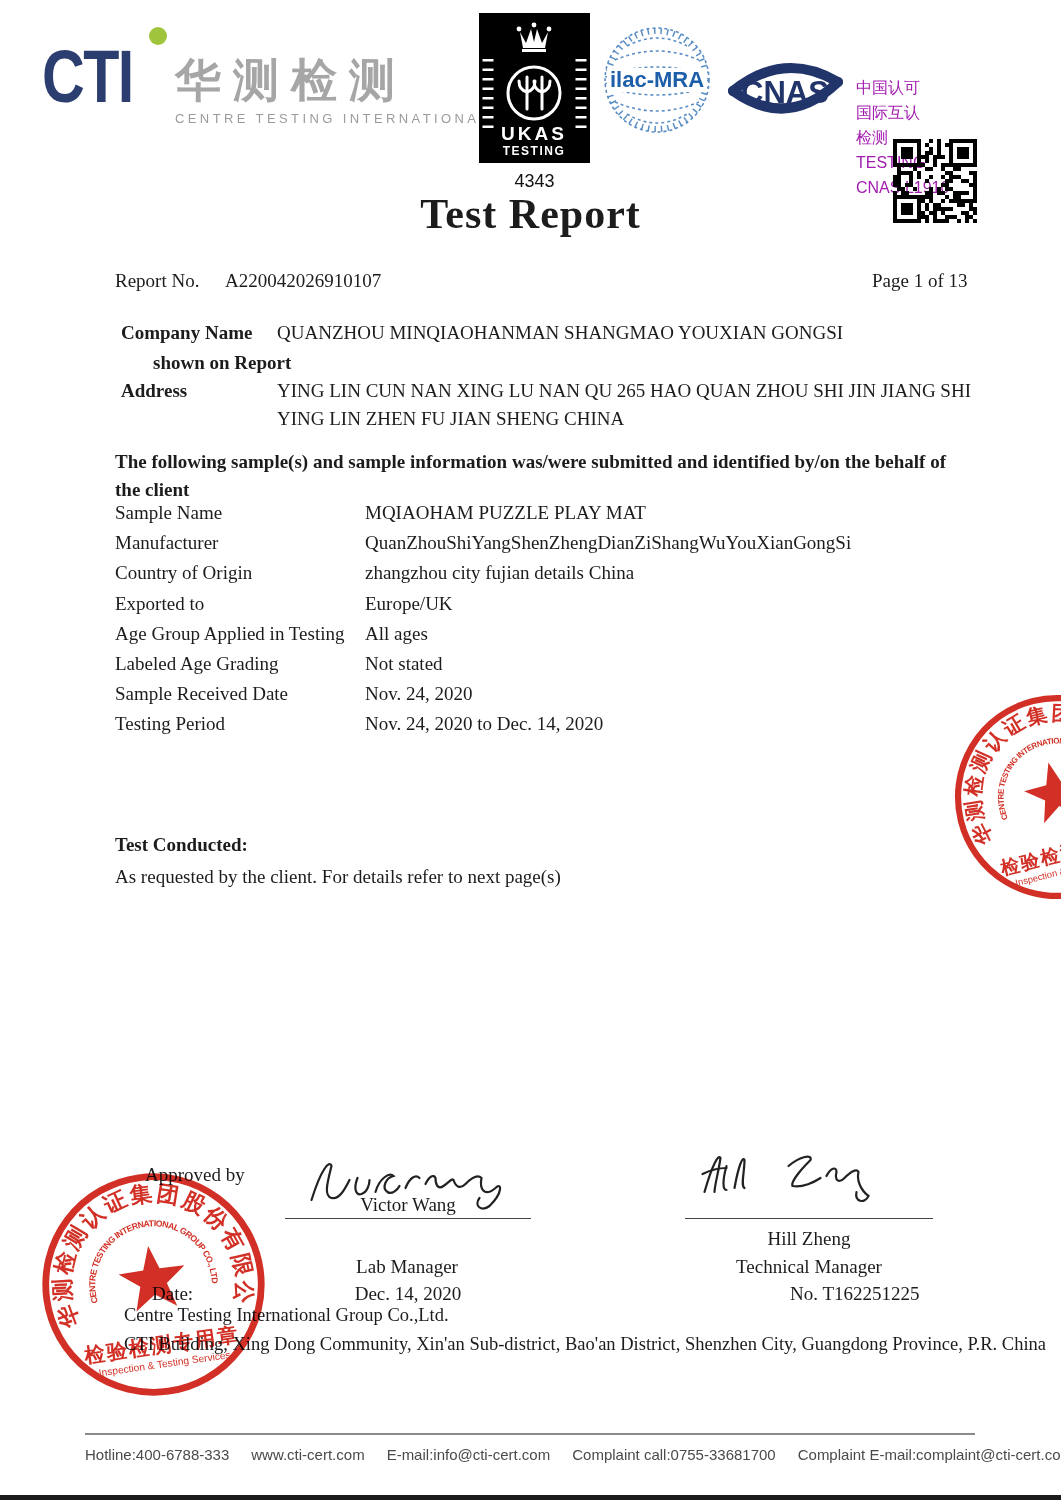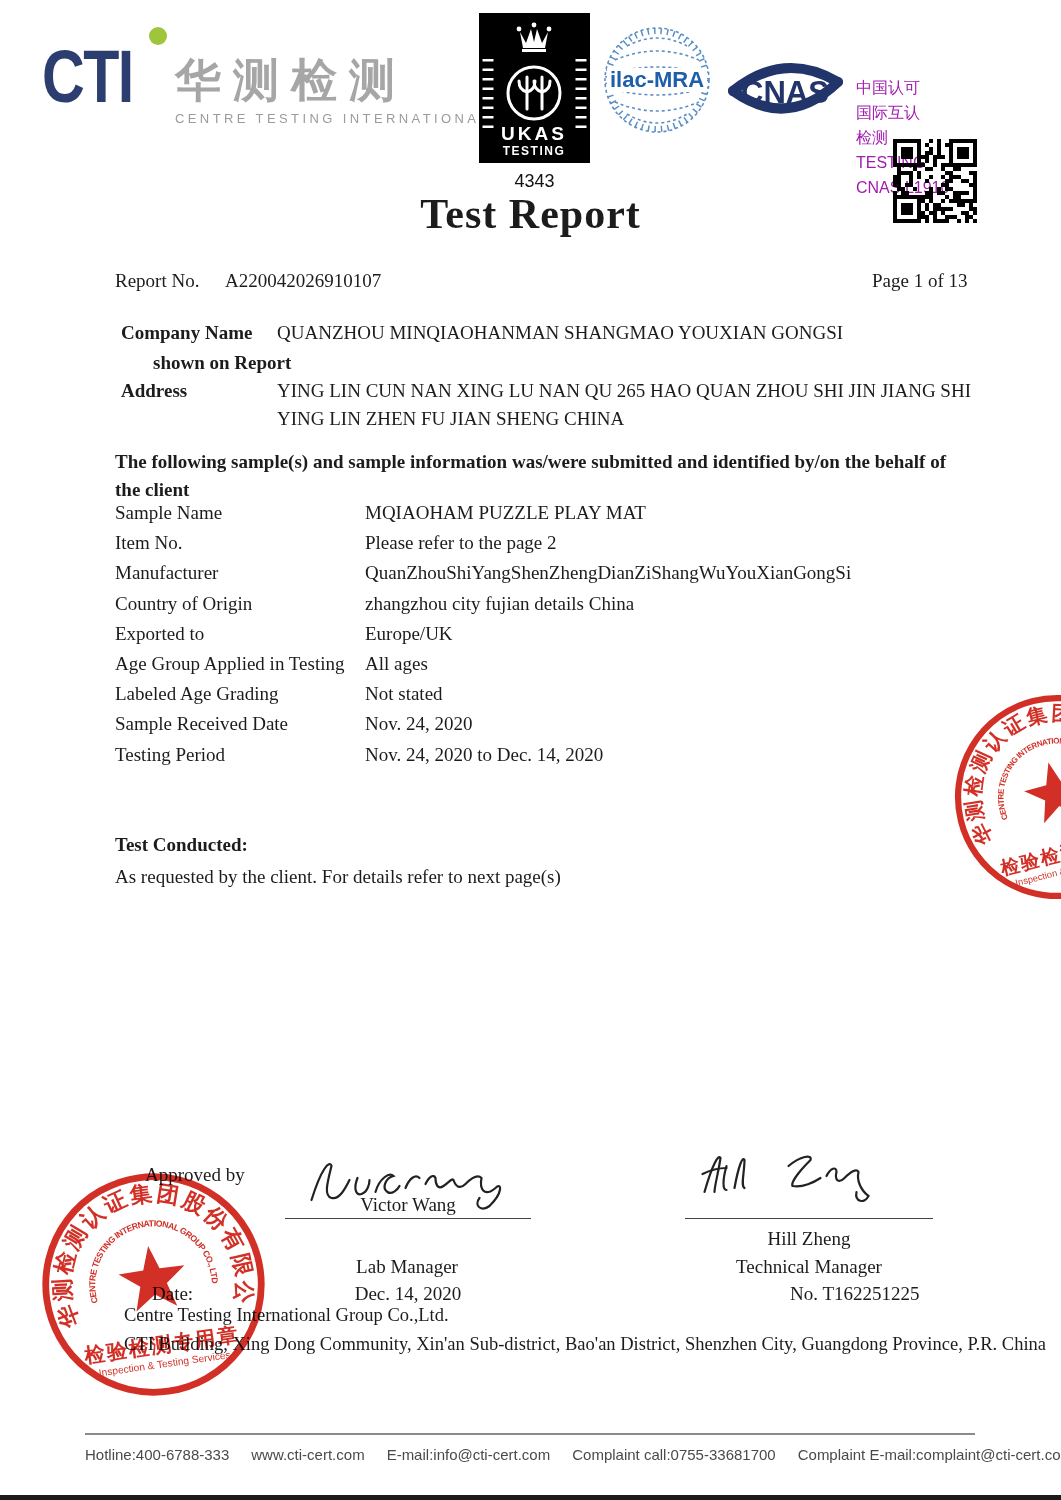--- a/index.html
+++ b/index.html
@@ -366,24 +366,20 @@
   <div class="abs t19" style="left:277px;top:406px;">YING LIN ZHEN FU JIAN SHENG CHINA</div>
 
   <div class="abs intro" style="left:115px;top:448px;">The following sample(s) and sample information was/were submitted and identified by/on the behalf of the client</div>
 
   <div class="abs rows" style="left:115px;top:502px;width:860px;">
     <div class="row">
       <span class="lab">Sample Name</span>
       <span>MQIAOHAM PUZZLE PLAY MAT</span>
     </div>
     <div class="row">
-      <span class="lab">Item No.</span>
-      <span>Please refer to the page 2</span>
-    </div>
-    <div class="row">
       <span class="lab">Manufacturer</span>
       <span>QuanZhouShiYangShenZhengDianZiShangWuYouXianGongSi</span>
     </div>
     <div class="row">
       <span class="lab">Country of Origin</span>
       <span>zhangzhou city fujian details China</span>
     </div>
     <div class="row">
       <span class="lab">Exported to</span>
       <span>Europe/UK</span>

